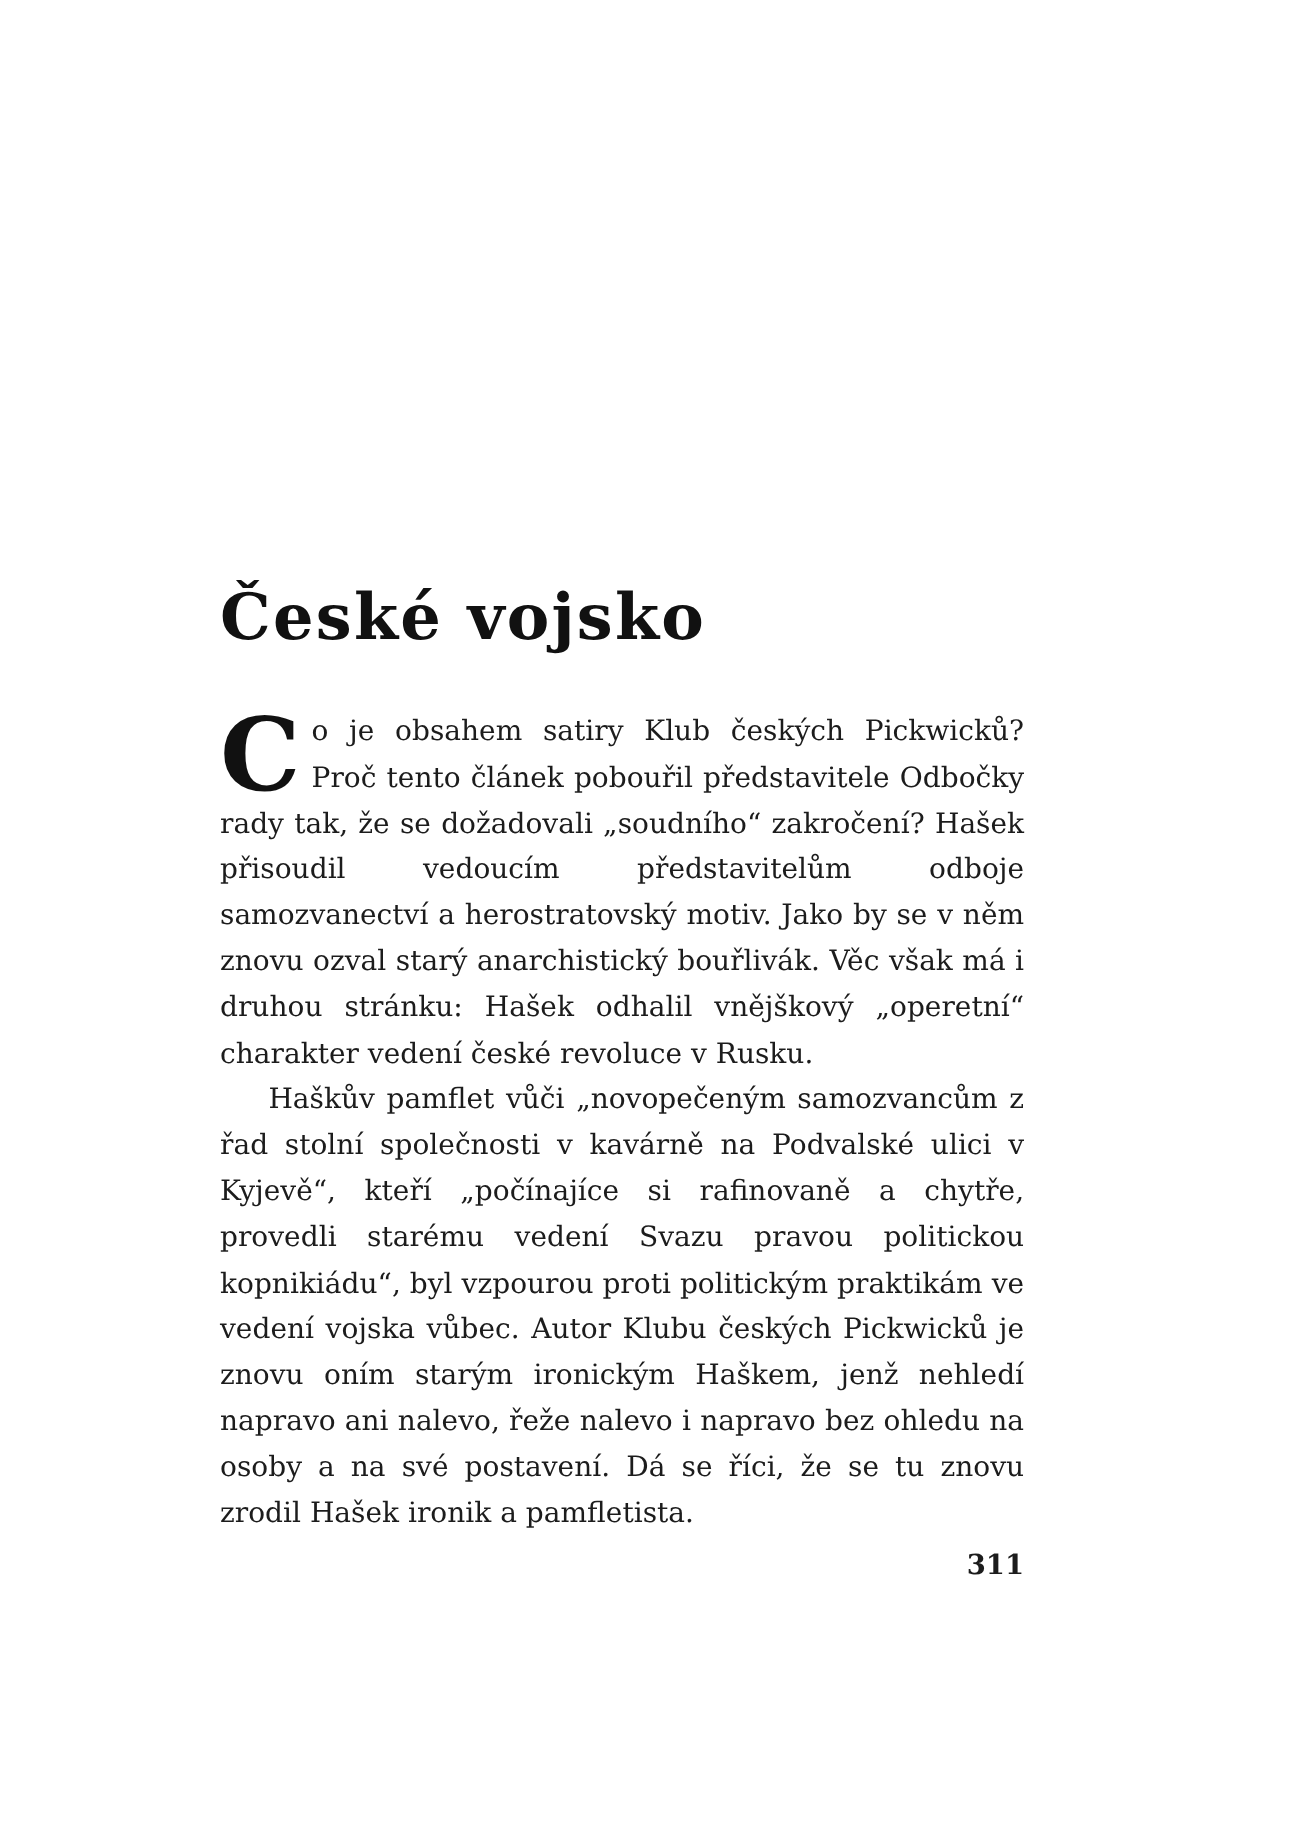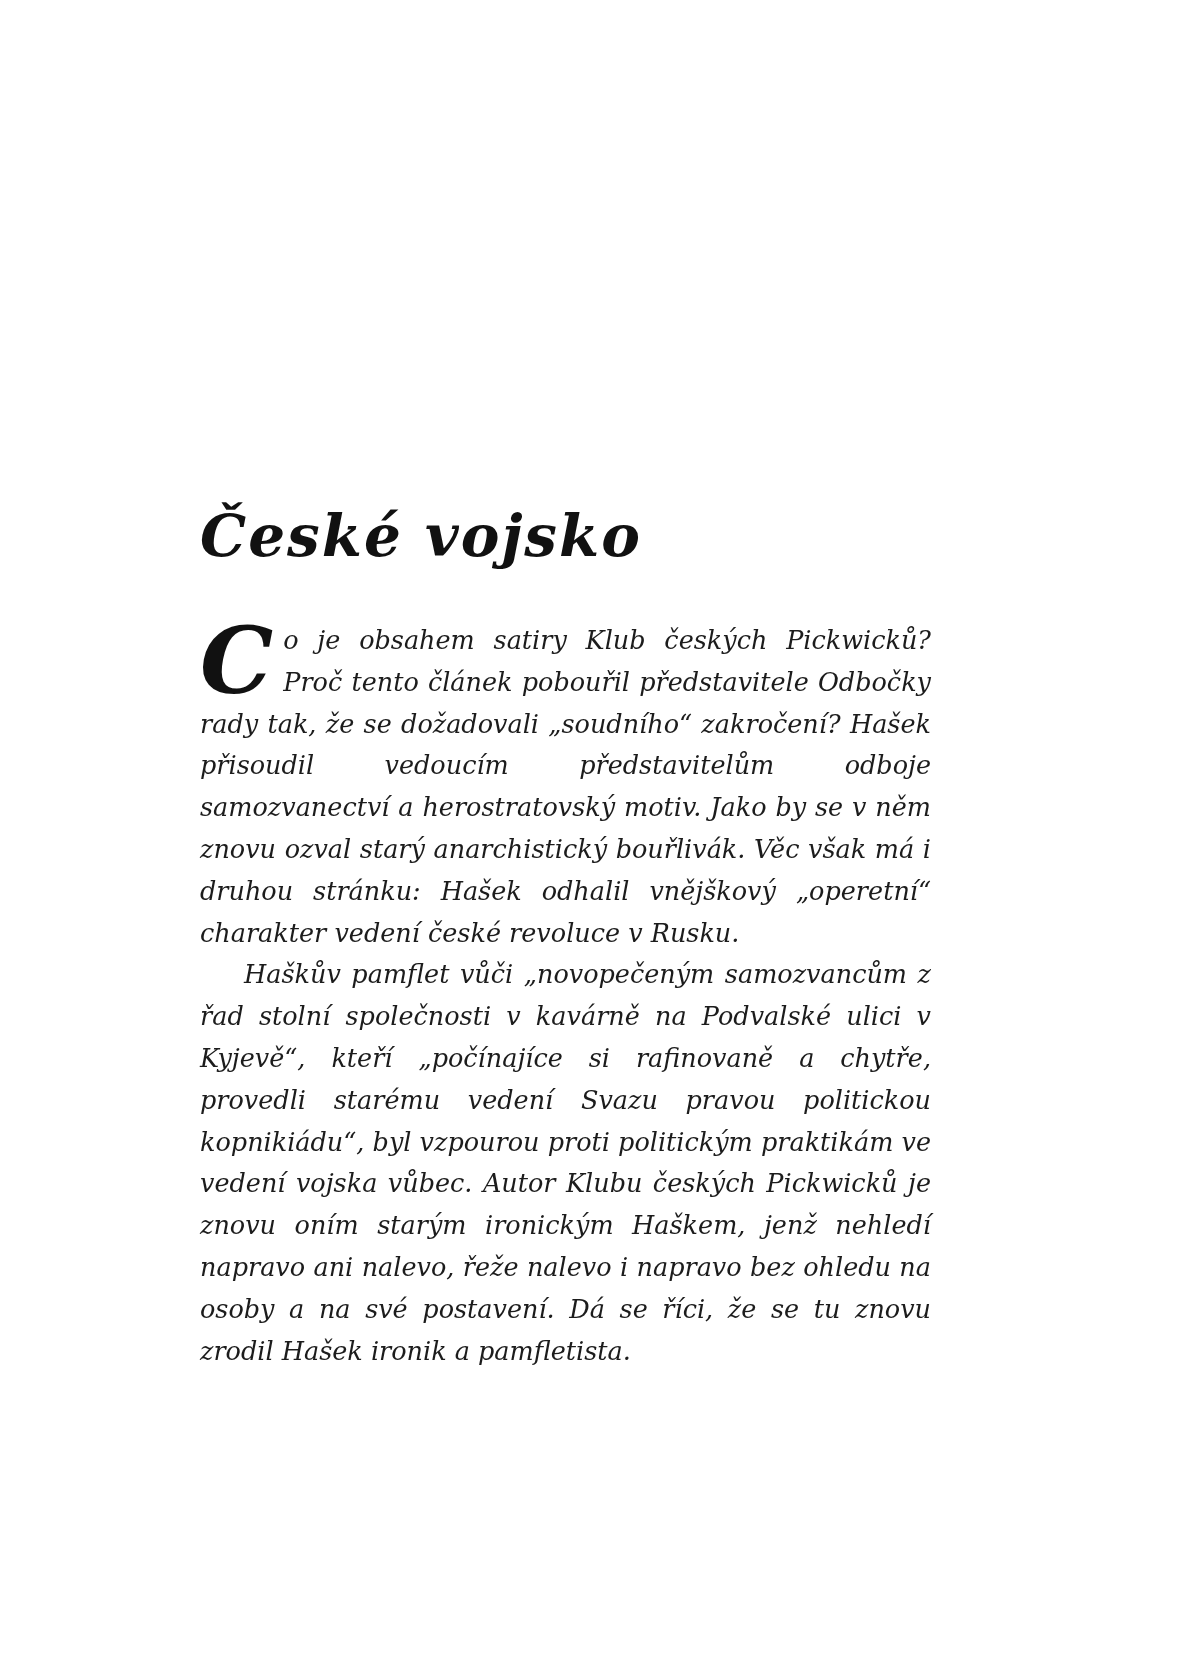--- a/index.html
+++ b/index.html
@@ -12,23 +12,22 @@
     width: 1186px;
     height: 1659px;
     background: #ffffff;
     overflow: hidden;
     font-family: "DejaVu Serif", "Liberation Serif", serif;
     color: #1c1c1c;
   }
   .content {
     position: absolute;
     left: 200px;
-    top: 502px;
+    top: 527px;
     width: 731px;
-    font-style: italic;
   }
   .chapter-title {
     margin: 0 0 50px 0;
     font-size: 58px;
     font-weight: 700;
     letter-spacing: 2px;
     color: #111111;
     font-family: "DejaVu Serif", "Liberation Serif", serif;
   }
   .body-text p {
@@ -68,13 +67,14 @@
   <div class="content">
     <h1 class="chapter-title">České vojsko</h1>
 
     <div class="body-text">
       <p><span class="dropcap">C</span><span>o je obsahem satiry Klub českých Pickwicků? Proč tento článek pobouřil představitele Odbočky rady tak, že se dožadovali „soudního“ zakročení? Hašek přisoudil vedoucím představitelům odboje samozvanectví a herostratovský motiv. Jako by se v něm znovu ozval starý anarchistický bouřlivák. Věc však má i druhou stránku: Hašek odhalil vnějškový „operetní“ charakter vedení české revoluce v Rusku.</span></p>
 
       <p class="indented">Haškův pamflet vůči „novopečeným samozvancům z řad stolní společnosti v kavárně na Podvalské ulici v Kyjevě“, kteří „počínajíce si rafinovaně a chytře, provedli starému vedení Svazu pravou politickou kopnikiádu“, byl vzpourou proti politickým praktikám ve vedení vojska vůbec. Autor Klubu českých Pickwicků je znovu oním starým ironickým Haškem, jenž nehledí napravo ani nalevo, řeže nalevo i napravo bez ohledu na osoby a na své postavení. Dá se říci, že se tu znovu zrodil Hašek ironik a pamfletista.</p>
     </div>
   </div>
 
+  <div class="page-number">311</div>
 </div>
 
 </body></html>

